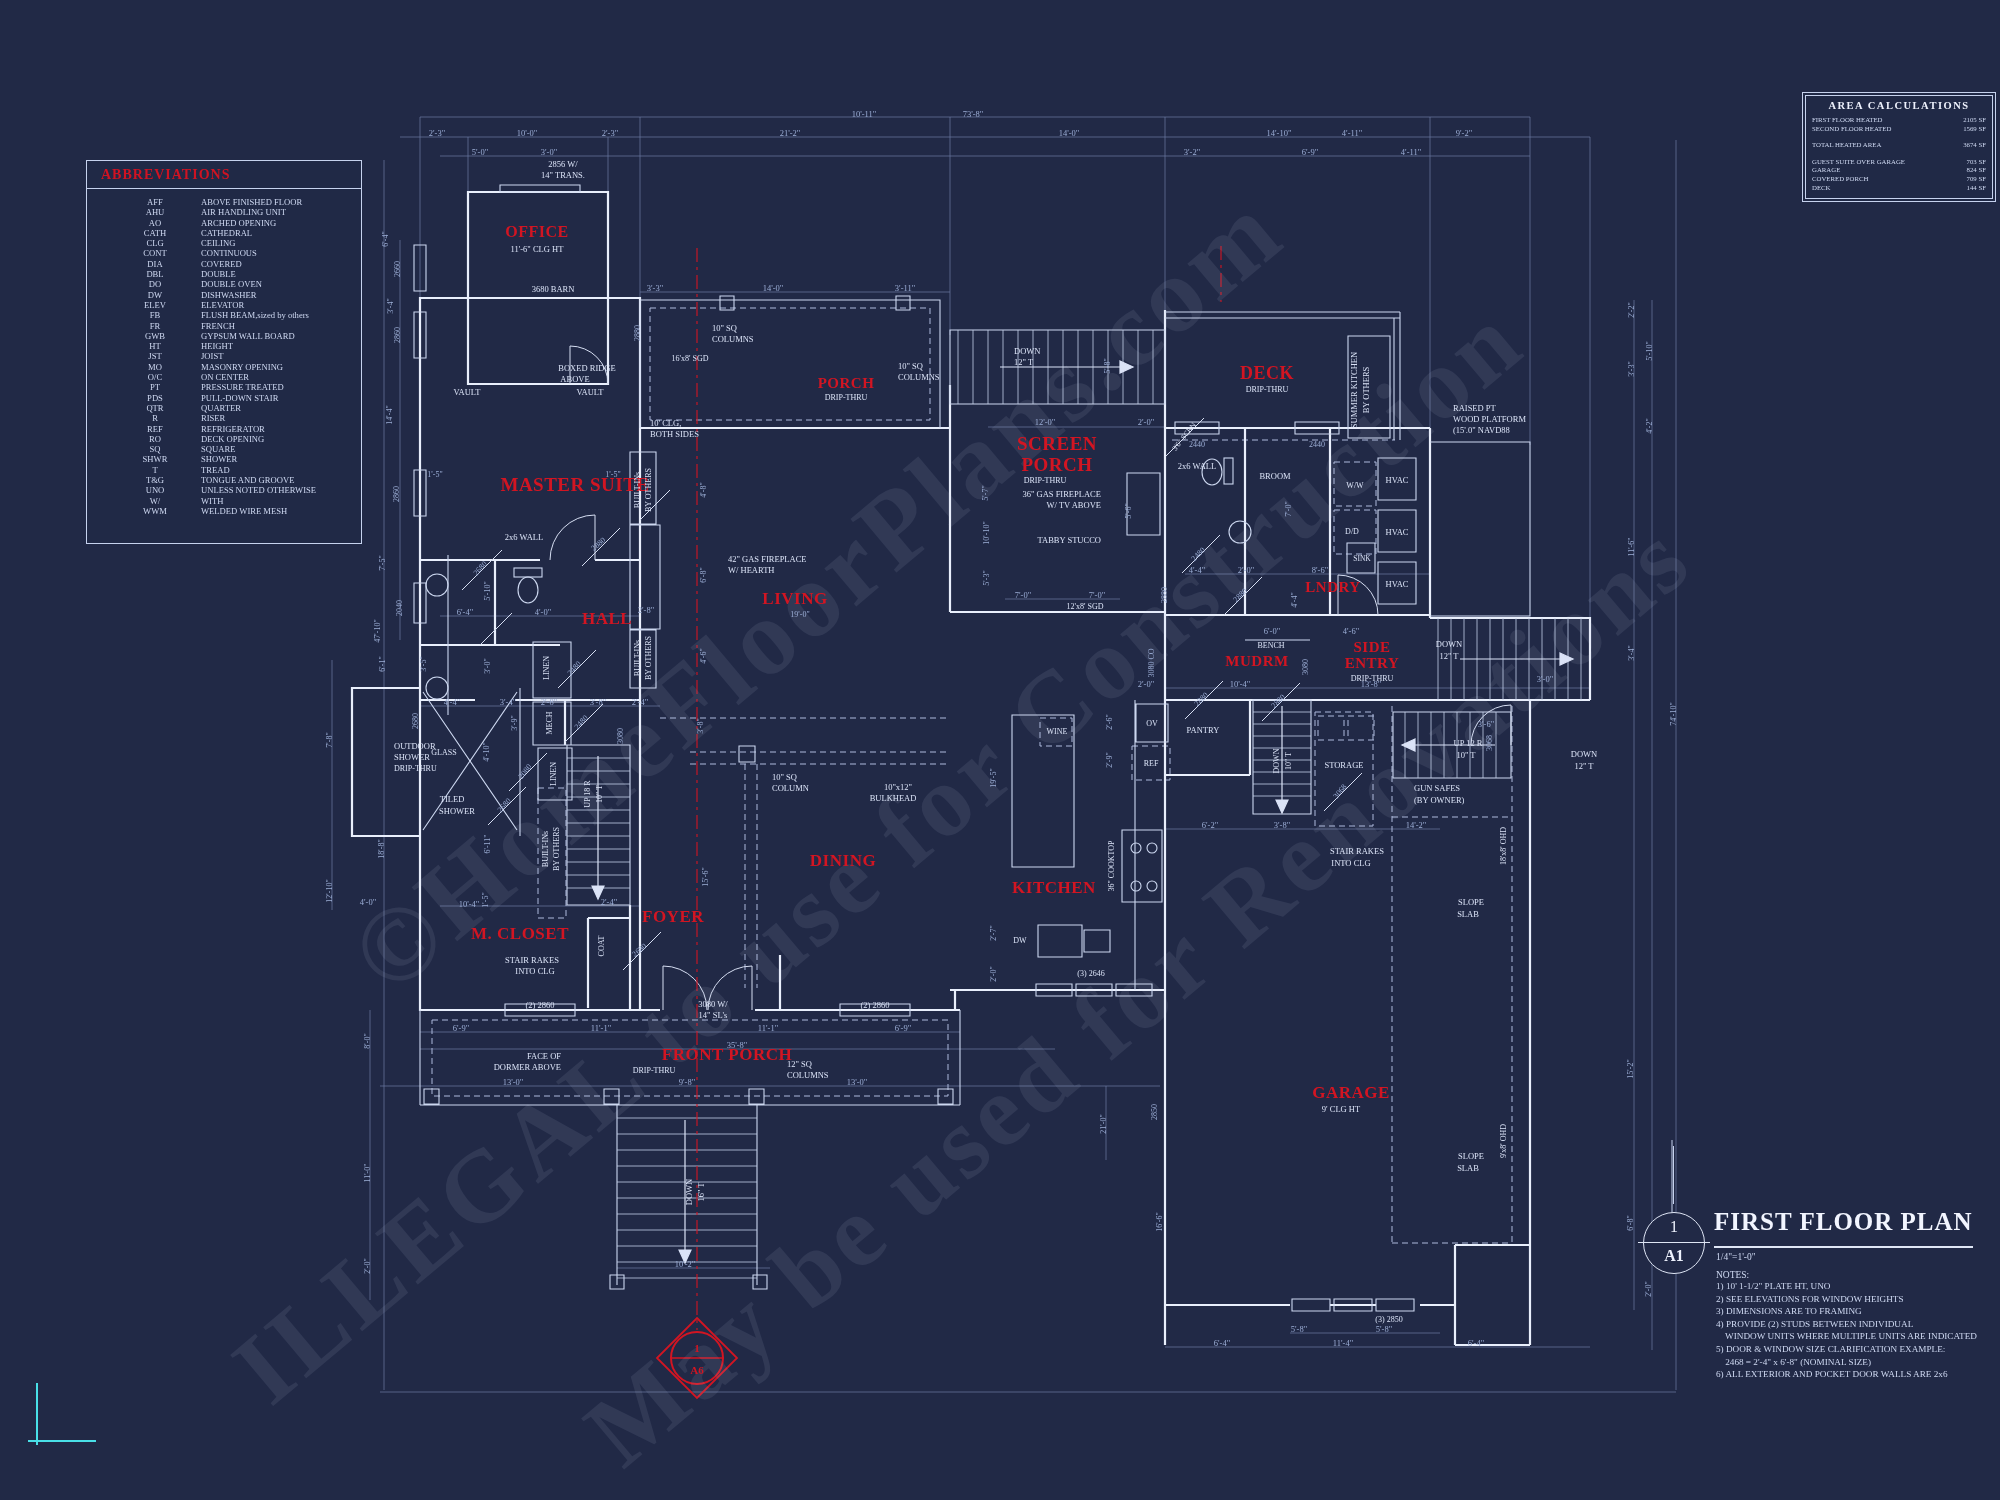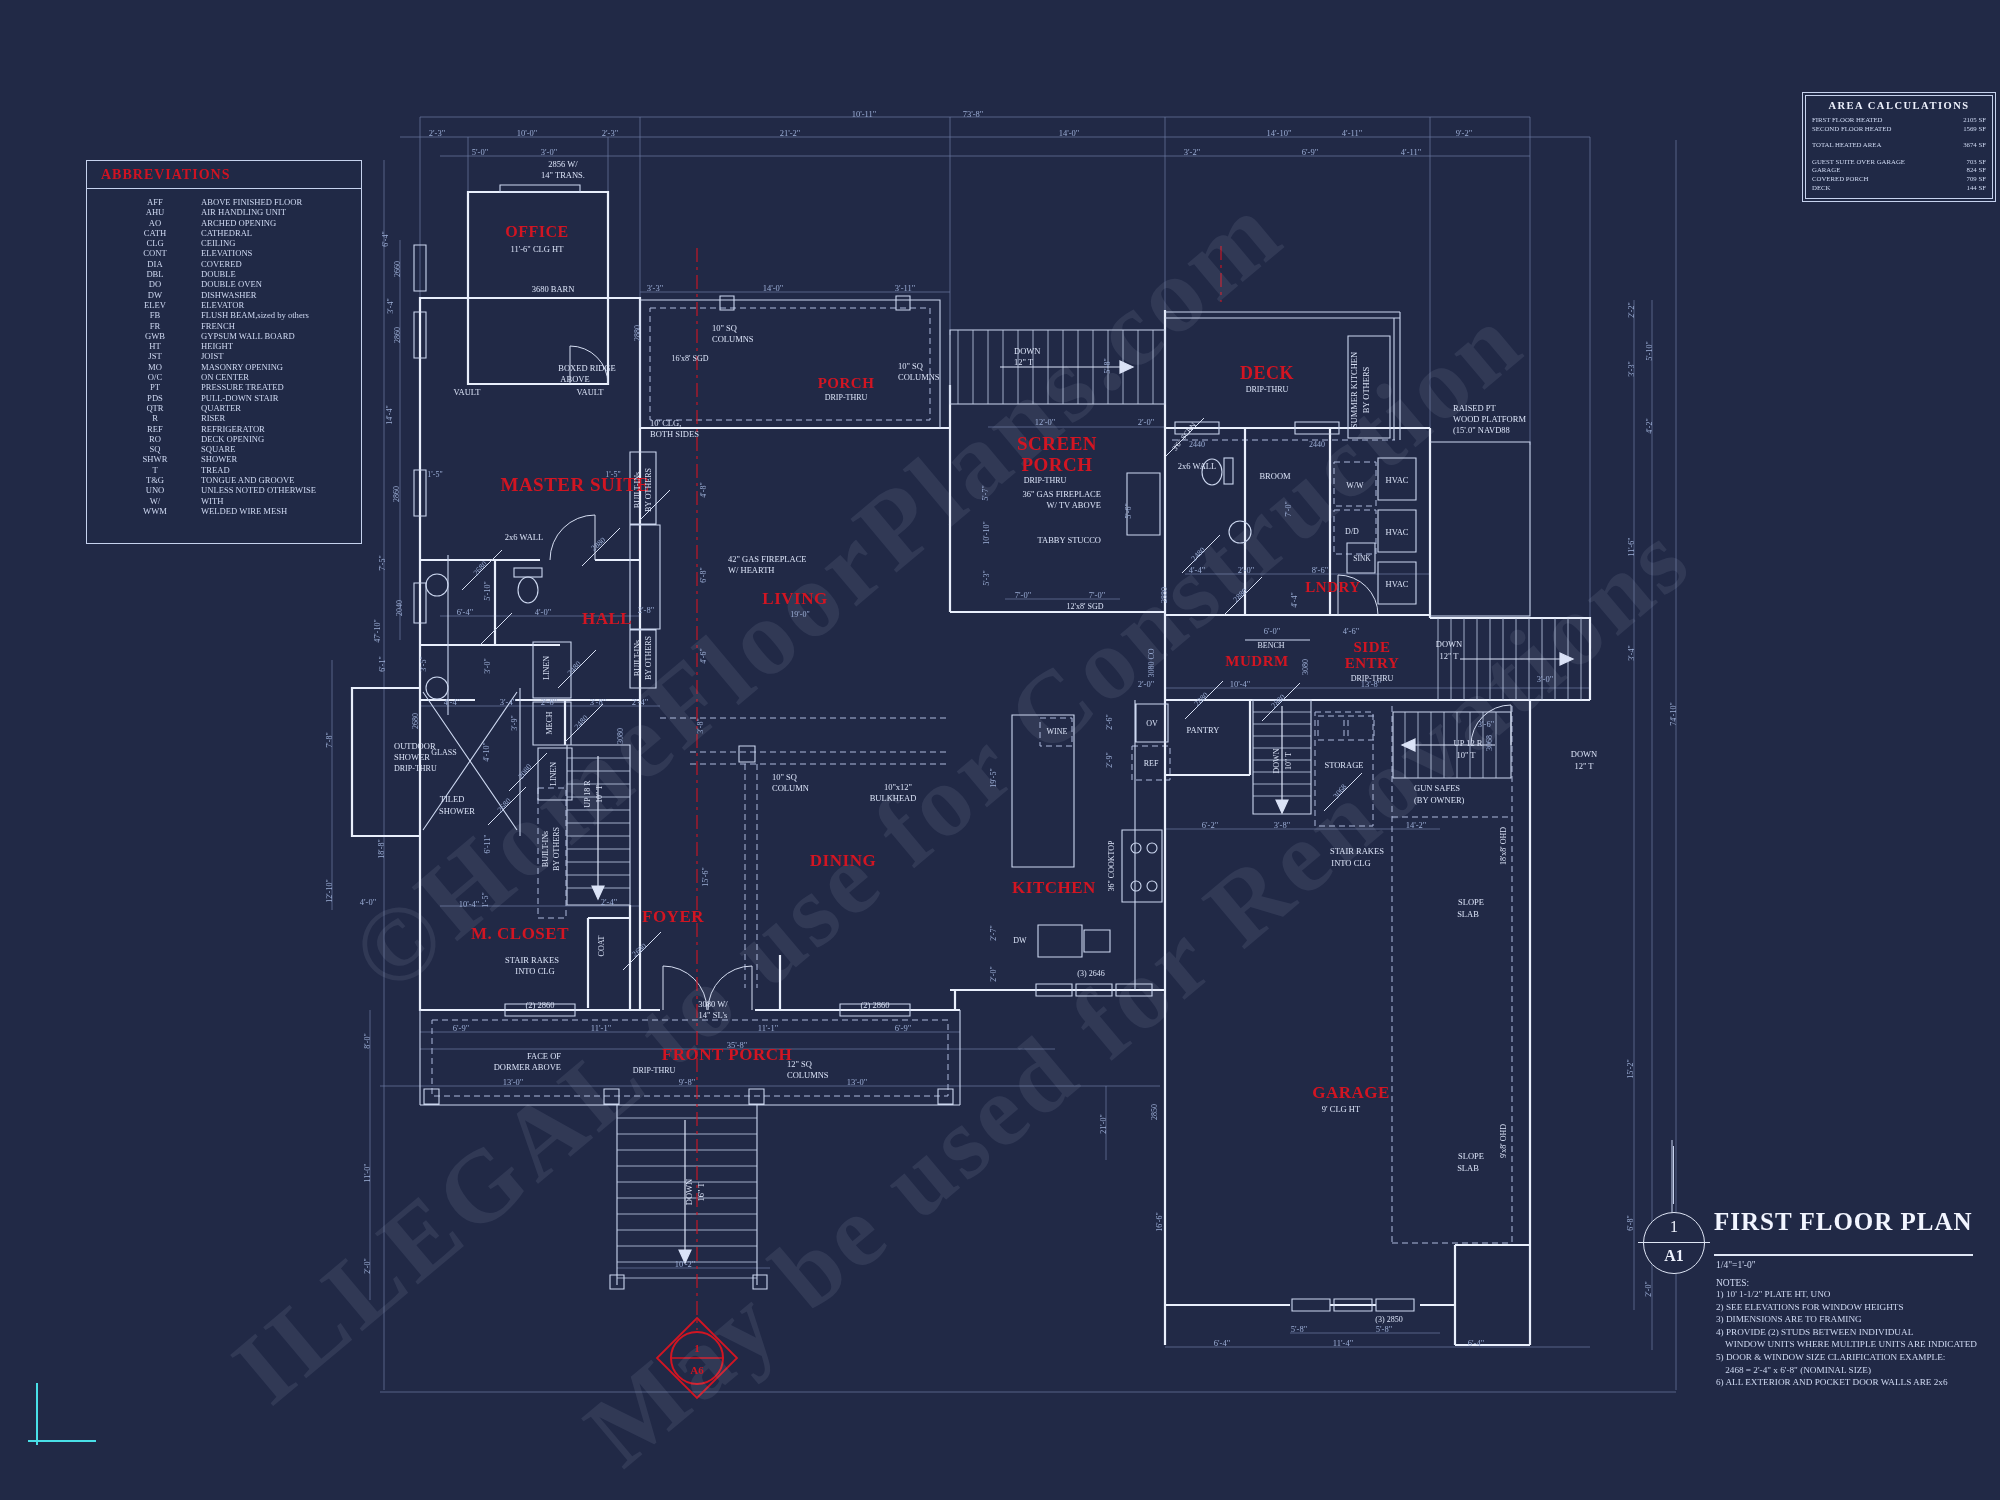--- a/index.html
+++ b/index.html
@@ -33,21 +33,21 @@
   .tb-vline{position:absolute;left:31px;top:-62px;width:1px;height:58px;background:#c6d2ee;}
   .tb-diamond{position:absolute;left:10px;top:13px;width:42px;height:42px;border:1.2px solid #c6d2ee;
               transform:rotate(45deg);}
   .tb-circle{position:absolute;left:1px;top:4px;width:60px;height:60px;border-radius:50%;
              border:1.8px solid #dfe6f5;background:#212946;text-align:center;}
   .tb-circle:after{content:"";position:absolute;left:-6px;right:-6px;top:29px;height:1.4px;background:#dfe6f5;}
   .tb-num{display:block;font-size:16px;line-height:28px;color:#eef2fd;}
   .tb-sheet{display:block;font-size:16px;line-height:30px;color:#eef2fd;font-weight:bold;}
   .tb-right{margin-left:8px;}
   .tb-title{font-size:25px;font-weight:bold;color:#f2f5ff;letter-spacing:1px;margin:0 0 1px 0;
-            border-bottom:2px solid #dfe6f5;padding-bottom:18px;display:inline-block;}
+            border-bottom:2px solid #dfe6f5;padding-bottom:10px;display:inline-block;}
   .tb-scale{font-size:9.5px;color:#cfd9f2;margin:3px 0 8px 2px;}
   .tb-notes-h{font-size:9.5px;color:#cfd9f2;margin-left:2px;}
   .tb-note{font-size:9.2px;line-height:12.6px;color:#cfd9f2;margin-left:2px;white-space:pre;}
   
   .corner-v{position:absolute;left:36px;top:1383px;width:1.6px;height:62px;background:#49dfe8;}
   .corner-h{position:absolute;left:28px;top:1440px;width:68px;height:1.6px;background:#49dfe8;}
 </style>
 </head>
 <body>
 
@@ -488,21 +488,21 @@
           <span class="abbr-def">CATHEDRAL</span>
         </div>
 
         <div class="abbr-row">
           <span class="abbr-key">CLG</span>
           <span class="abbr-def">CEILING</span>
         </div>
 
         <div class="abbr-row">
           <span class="abbr-key">CONT</span>
-          <span class="abbr-def">ELEVATIONS</span>
+          <span class="abbr-def">CONTINUOUS</span>
         </div>
 
         <div class="abbr-row">
           <span class="abbr-key">DIA</span>
           <span class="abbr-def">COVERED</span>
         </div>
 
         <div class="abbr-row">
           <span class="abbr-key">DBL</span>
           <span class="abbr-def">DOUBLE</span>

